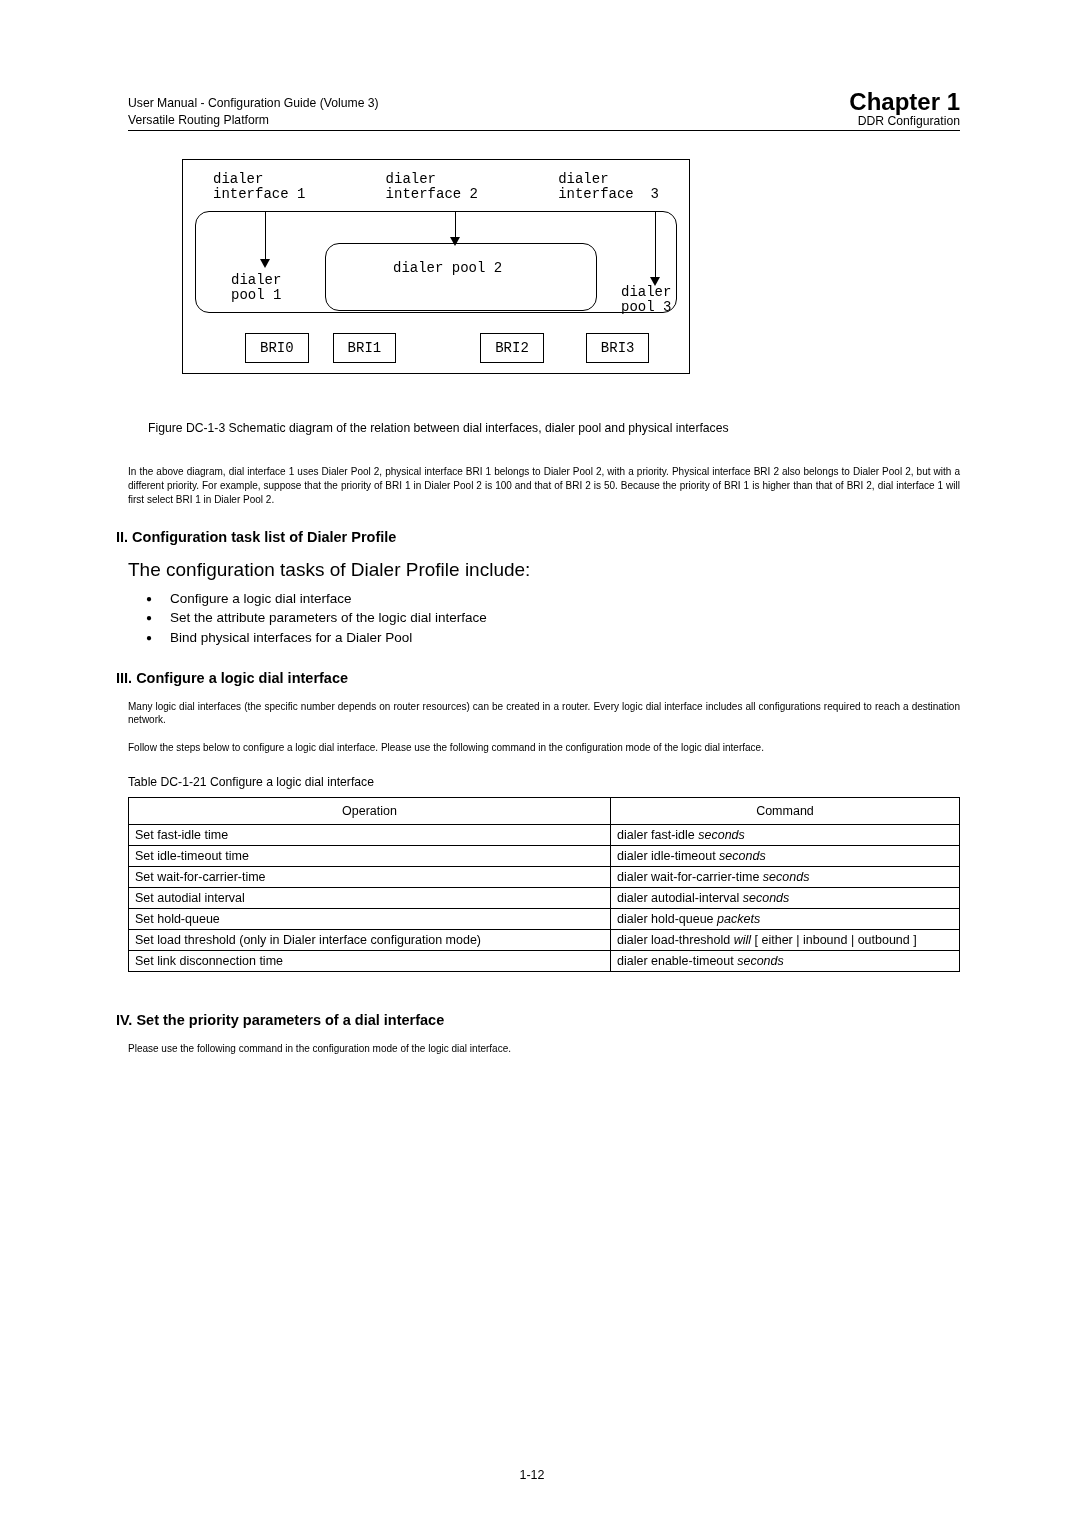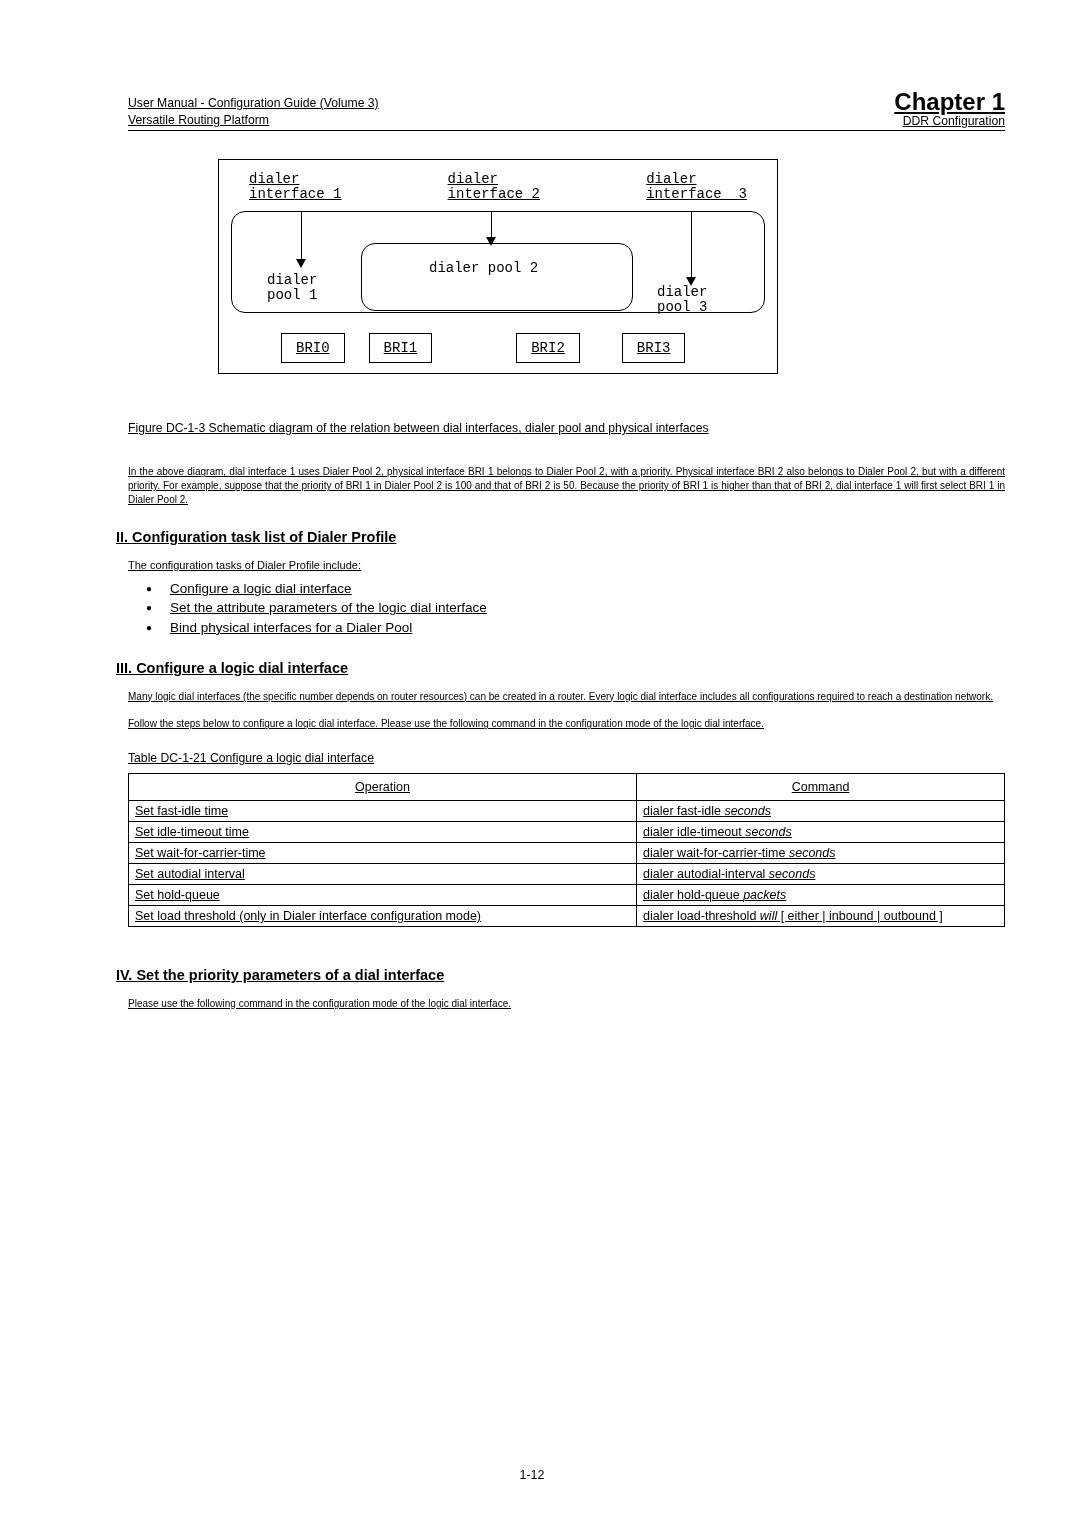--- a/index.html
+++ b/index.html
@@ -7,23 +7,22 @@
     padding: 0;
     font-family: Arial, Helvetica, sans-serif;
     font-size: 13px;
     color: #000;
     background: #fff;
   }
   .page {
     width: 1080px;
     height: 1528px;
     box-sizing: border-box;
-    padding: 90px 75px 50px 128px;
+    padding: 90px 120px 50px 128px;
     position: relative;
-    text-decoration: underline;
   }
   .header-row {
     display: flex;
     justify-content: space-between;
     align-items: flex-end;
     border-bottom: 1.5px solid #000;
     padding-bottom: 2px;
     margin-bottom: 28px;
   }
   .header-left {
@@ -36,22 +35,22 @@
   .chapter-title {
     font-size: 24px;
     font-weight: bold;
     line-height: 1;
     text-align: right;
   }
   .chapter-sub {
     font-size: 12.2px;
   }
   .diagram-wrap {
-    margin: 24px 0 10px 90px;
-    width: 560px;
+    margin: 24px 0 10px 54px;
+    width: 508px;
   }
   .diagram {
     border: 1px solid #000;
     padding: 12px 10px 10px 10px;
     font-family: "Courier New", monospace;
     font-size: 14px;
   }
   .dia-row-top {
     display: flex;
     justify-content: space-between;
@@ -108,37 +107,37 @@
     padding: 6px 14px;
     font-family: "Courier New", monospace;
     font-size: 14px;
   }
   .figure-caption {
     margin: 46px 0 0 0;
     font-size: 12.2px;
     line-height: 1.4;
     padding-left: 0;
   }
-  .figure-label { display: inline; }
+  .figure-label { display: inline; margin-left: 20px; }
   .figure-desc { display: inline; }
   .body-text {
     margin: 28px 0 0 0;
     text-align: justify;
     font-size: 10px;
     line-height: 1.38;
   }
   h3.section-h {
     font-size: 14.5px;
     font-weight: bold;
     margin: 22px 0 14px 0;
     padding-left: -10px;
     margin-left: -12px;
   }
   .list-intro {
-    font-size: 11px;
+    font-size: 19px;
     margin: 0 0 8px 0;
   }
   ul.bullets {
     margin: 0 0 0 24px;
     padding: 0;
     list-style: none;
     font-size: 13.5px;
     line-height: 1.45;
   }
   ul.bullets li::before {
@@ -278,20 +277,24 @@
           <td class="cmd-col2">dialer autodial-interval <span class="param">seconds</span></td>
         </tr>
         <tr>
           <td>Set hold-queue</td>
           <td class="cmd-col2">dialer hold-queue <span class="param">packets</span></td>
         </tr>
         <tr>
           <td>Set load threshold (only in Dialer interface configuration mode)</td>
           <td class="cmd-col2">dialer load-threshold <i>will</i> [ either | inbound | outbound ]</td>
         </tr>
+        <tr>
+          <td>Set link disconnection time</td>
+          <td class="cmd-col2">dialer enable-timeout <span class="param">seconds</span></td>
+        </tr>
       </tbody>
   </table>
 
   <h3 class="section-h" style="margin-top:40px;">IV. Set the priority parameters of a dial interface</h3>
 
   <p class="body-text" style="margin-top:14px; text-align:left;">Please use the following command in the configuration mode of the logic dial interface.</p>
 
   <div class="page-num">1-12</div>
 
 </div>

